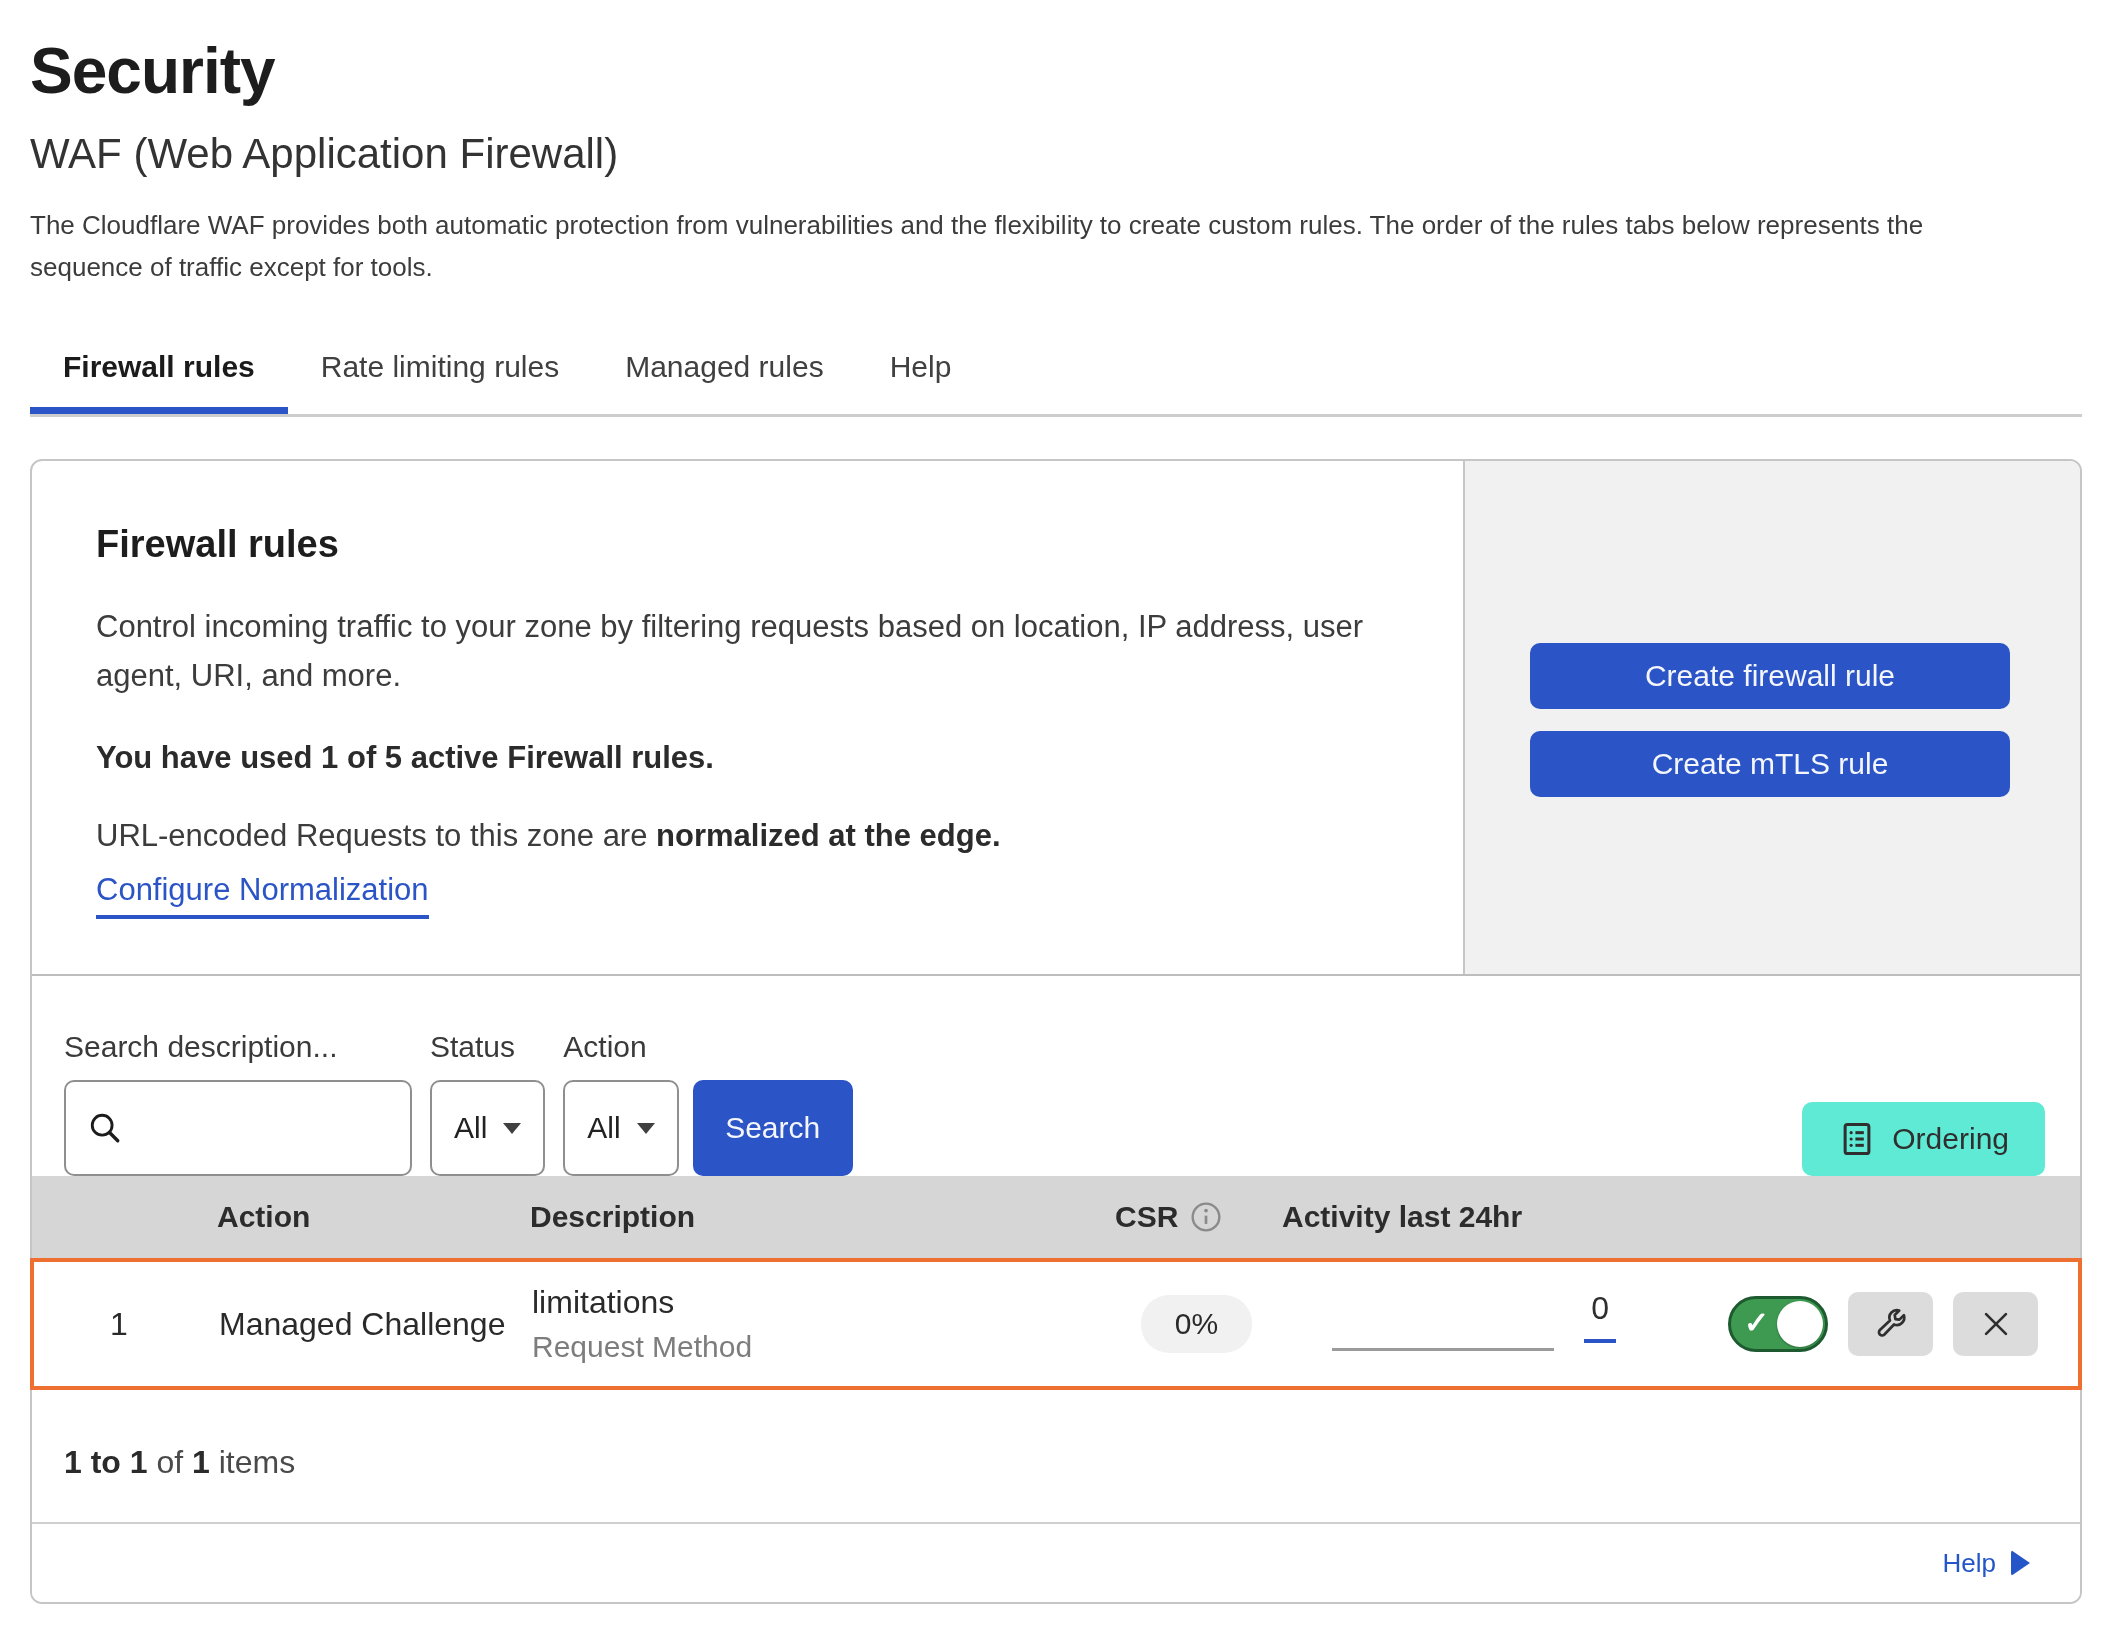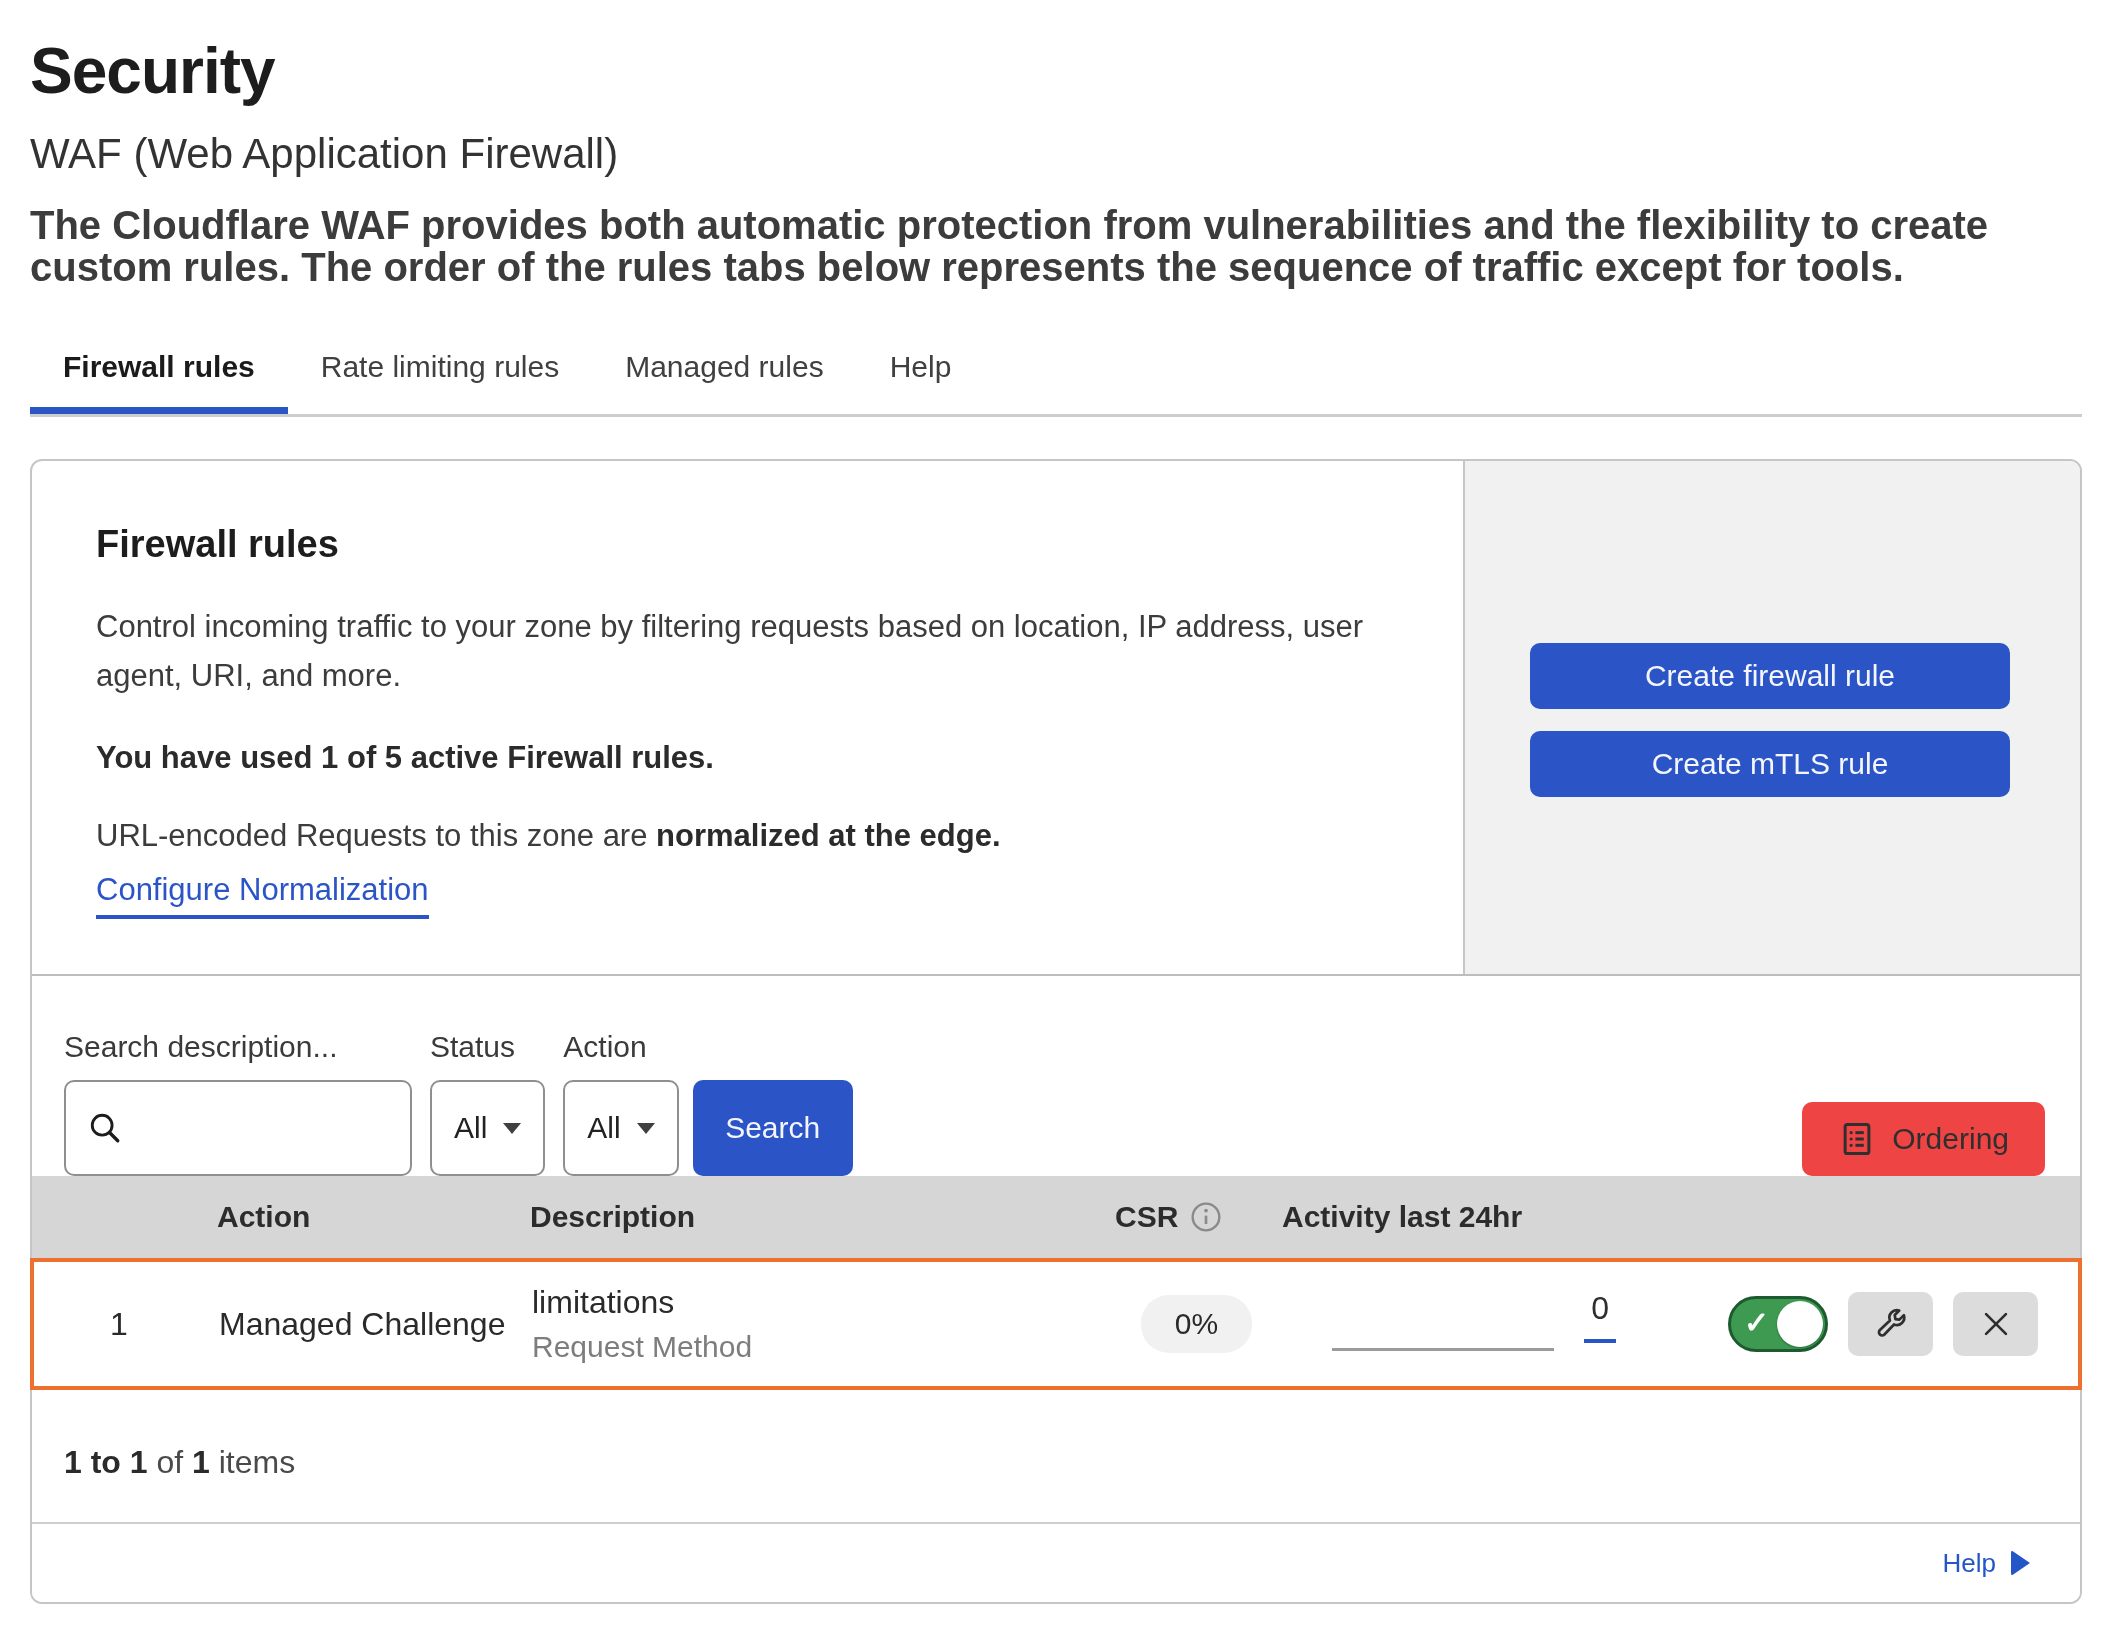--- a/index.html
+++ b/index.html
@@ -15,21 +15,21 @@
   .page-title {
     margin:34px 0 0 30px;
     font-size:64px; font-weight:700; letter-spacing:-1px; color:#1d1d1d;
   }
   .page-subtitle {
     margin:22px 0 0 30px;
     font-size:42px; font-weight:400; color:#333;
   }
   .page-desc {
     margin:26px 30px 0 30px;
-    font-size:40px; line-height:42px; color:#3c3c3c; max-width:1990px;font-weight:bold;
+    font-size:26px; line-height:42px; color:#3c3c3c; max-width:1990px;
   }
 
   
   .tabs {
     margin:38px 0 0 30px; width:2052px;
     display:flex; align-items:flex-end;
     border-bottom:3px solid #cdcdcd;
   }
   .tab {
     padding:24px 33px 30px 33px;
@@ -103,21 +103,21 @@
     width:0; height:0;
     border-left:9px solid transparent; border-right:9px solid transparent;
     border-top:11px solid #3f3f3f;
   }
   .mr18 { margin-right:18px; }
   .mr14 { margin-right:14px; }
   .search-btn { width:160px; height:96px; margin-top:62px; }
   .ordering-btn {
     margin-left:auto; margin-top:32px;
     height:74px; padding:0 36px;
-    border:none; border-radius:10px; background:#ef4444;
+    border:none; border-radius:10px; background:#5eead4;
     font-family:"Liberation Sans", sans-serif; font-size:30px; color:#2f2f2f;
     display:flex; align-items:center; gap:16px; cursor:pointer;
   }
 
   
   .table-header {
     height:82px; background:#d6d6d6;
     display:flex; align-items:center;
     font-weight:700; font-size:30px; color:#2c2c2c;
   }

